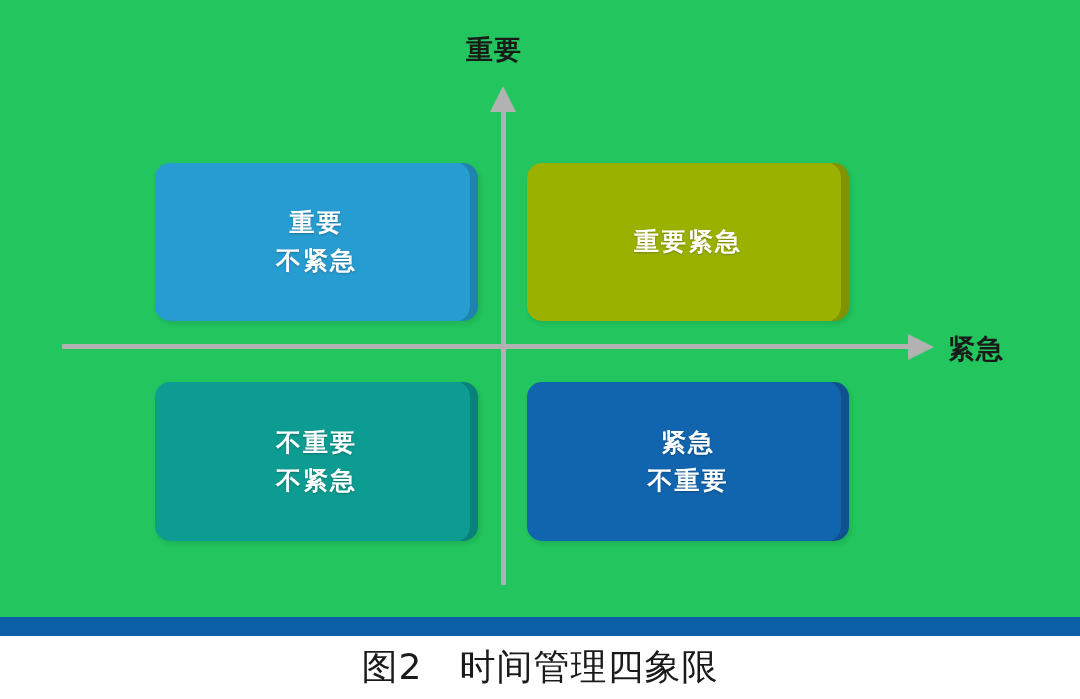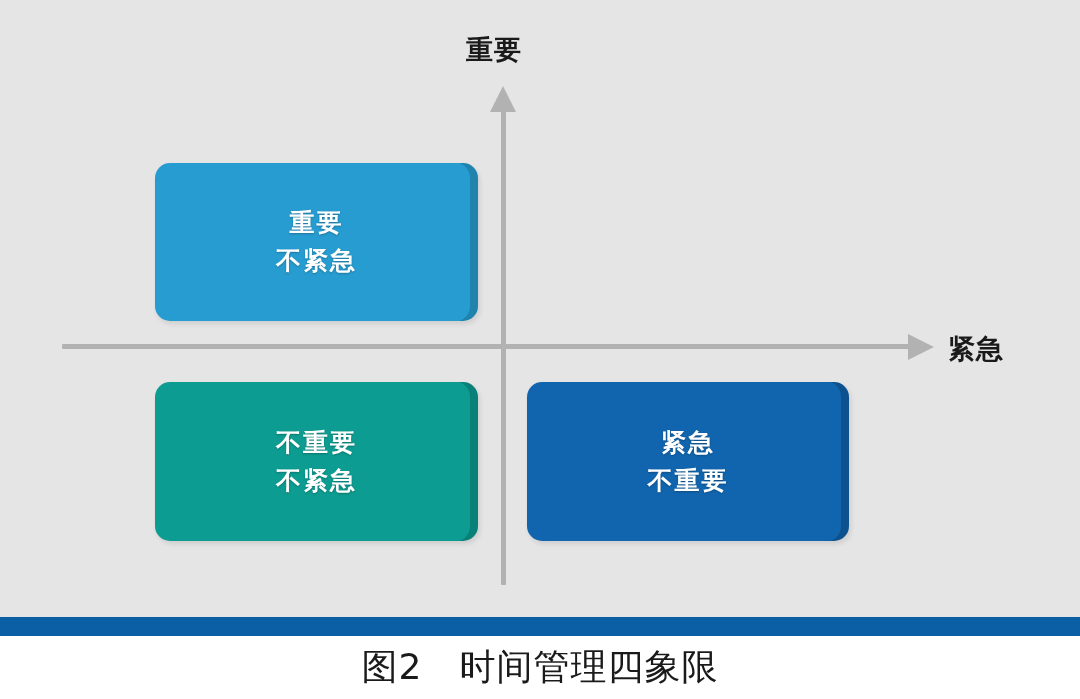--- a/index.html
+++ b/index.html
@@ -21,21 +21,21 @@
     background: #ffffff;
   }
 
   
   .canvas {
     position: absolute;
     left: 0;
     top: 0;
     width: 1080px;
     height: 617px;
-    background: #e5e5e5;
+    background: #22c55e;
   }
 
   
   .axis-h {
     position: absolute;
     left: 62px;
     top: 344px;
     width: 855px;
     height: 5px;
     background: #b2b2b2;
@@ -186,20 +186,23 @@
     <div class="axis-v-arrow"></div>
 
     <div class="axis-label label-top">重要</div>
     <div class="axis-label label-right">紧急</div>
 
     <div class="quad q-tl">
       <span class="ln">重要</span>
       <span class="ln">不紧急</span>
     </div>
 
+    <div class="quad q-tr">
+      <span class="ln">重要紧急</span>
+    </div>
 
     <div class="quad q-bl">
       <span class="ln">不重要</span>
       <span class="ln">不紧急</span>
     </div>
 
     <div class="quad q-br">
       <span class="ln">紧急</span>
       <span class="ln">不重要</span>
     </div>

